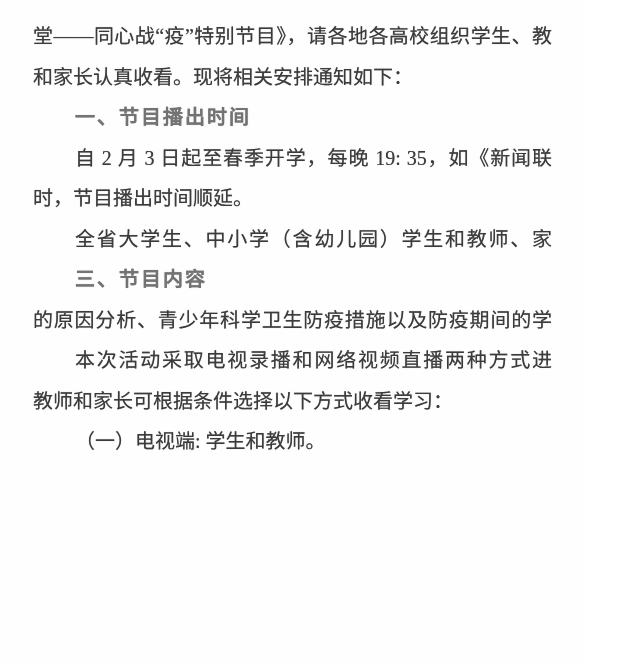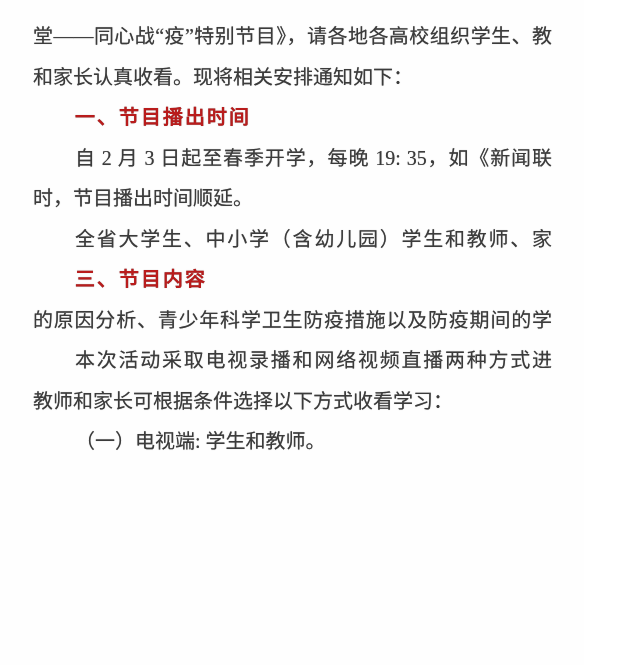--- a/index.html
+++ b/index.html
@@ -24,21 +24,21 @@
     height: 40.5px;
     line-height: 40.5px;
     color: #3b3b3b;
     white-space: nowrap;
     text-shadow: 0 0 0.7px rgba(70,70,70,0.65);
     overflow: hidden;
   }
   .line.heading {
     font-family: "Liberation Sans", "DejaVu Sans", sans-serif;
     font-weight: bold;
-    color: #b91c1c;
+    color: #737373;
     letter-spacing: 2px;
   }
   .line.indent {
     padding-left: 42px;
   }
   .line.full {
     white-space: normal;
     text-align: justify;
     text-align-last: justify;
   }

